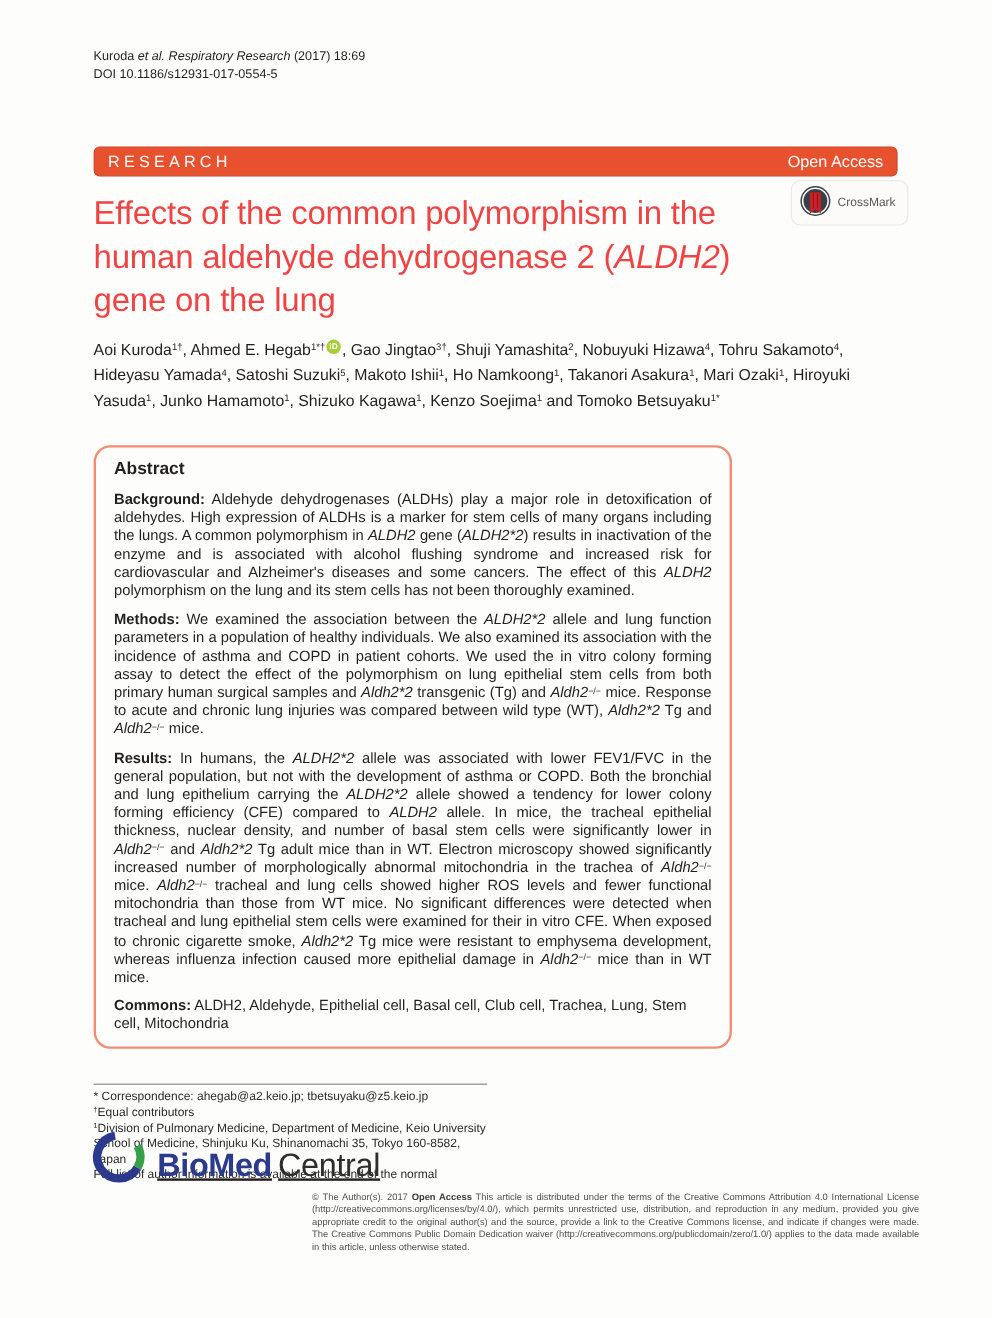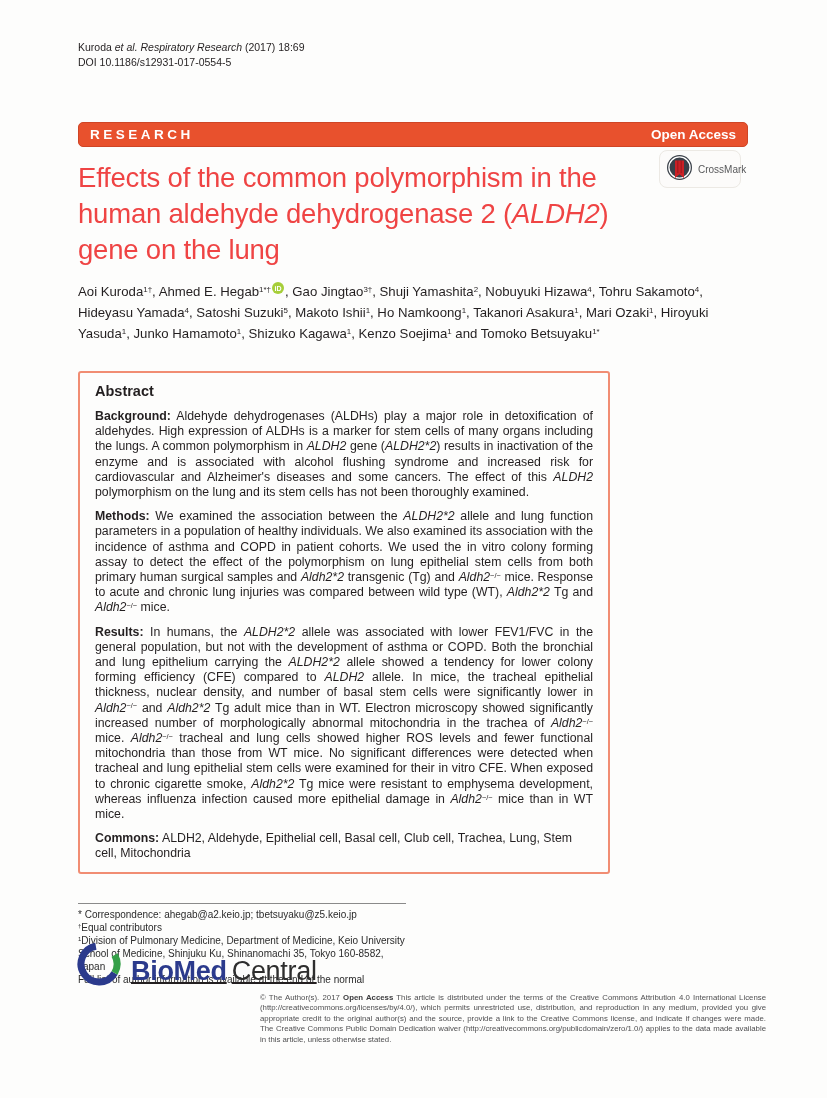--- a/index.html
+++ b/index.html
@@ -7,42 +7,42 @@
         font-family:"Liberation Sans",sans-serif;color:#231F20;}
 
   
   .citation{position:absolute;left:78px;top:40px;font-size:10.5px;line-height:14.5px;color:#231F20;}
   .journal-name{position:absolute;right:79px;top:48px;font-size:25px;letter-spacing:-0.2px;color:#1D1D1F;}
 
   
   .banner{position:absolute;left:78px;top:122px;width:670px;height:25px;box-sizing:border-box;
           background:#E8512D;border:1px solid #CF4526;border-radius:5px;
           display:flex;justify-content:space-between;align-items:center;padding:0 11px;
-          color:#ffffff;font-weight:bold;font-size:13.5px;}
+          color:#ffffff;font-weight:normal;font-size:13.5px;}
   .banner .type{letter-spacing:3.5px;}
 
   
-  .crossmark{position:absolute;left:659px;top:150px;width:82px;height:38px;box-sizing:border-box;
+  .crossmark{position:absolute;left:659px;top:150px;width:98px;height:38px;box-sizing:border-box;
              background:#FCFBFa;border:1px solid #ECE9E4;border-radius:8px;
              display:flex;align-items:center;gap:5px;padding:3px 6px;cursor:pointer;}
   .crossmark .cm-label{font-size:10px;color:#58595B;}
 
   
   .title{position:absolute;left:78px;top:160px;width:590px;margin:0;font-weight:400;
          font-size:27.5px;line-height:36px;color:#ef4444;letter-spacing:-0.2px;}
   .authors{position:absolute;left:78px;top:281px;width:676px;margin:0;
            font-size:13.2px;line-height:21px;color:#231F20;}
   sup{font-size:60%;line-height:0;position:relative;vertical-align:baseline;bottom:0.45em;}
   .orcid-icon{display:inline-flex;width:12px;height:12px;border-radius:50%;background:#A6CE39;
               color:#fff;font-size:7px;font-weight:bold;align-items:center;justify-content:center;
               vertical-align:super;margin:0 1px;font-style:normal;}
 
   
   .abstract{position:absolute;left:78px;top:371px;width:532px;box-sizing:border-box;
-            border:2px solid #F18D73;border-radius:3px;background:#FDFDFC;
+            border:2px solid #F18D73;border-radius:14px;background:#FDFDFC;
             padding:9px 15px 10px;font-size:12.3px;line-height:15.2px;text-align:justify;}
   .abstract h2{margin:0 0 9px;font-size:14.5px;line-height:18px;}
   .abstract p{margin:0 0 9px;}
   .abstract p:last-child{margin:0;text-align:left;}
 
   
   .fn-rule{position:absolute;left:78px;top:903px;width:328px;height:1px;background:#8A8A8A;}
   .footnotes{position:absolute;left:78px;top:908px;width:334px;font-size:10px;line-height:13px;color:#2B2B2B;}
 
   

